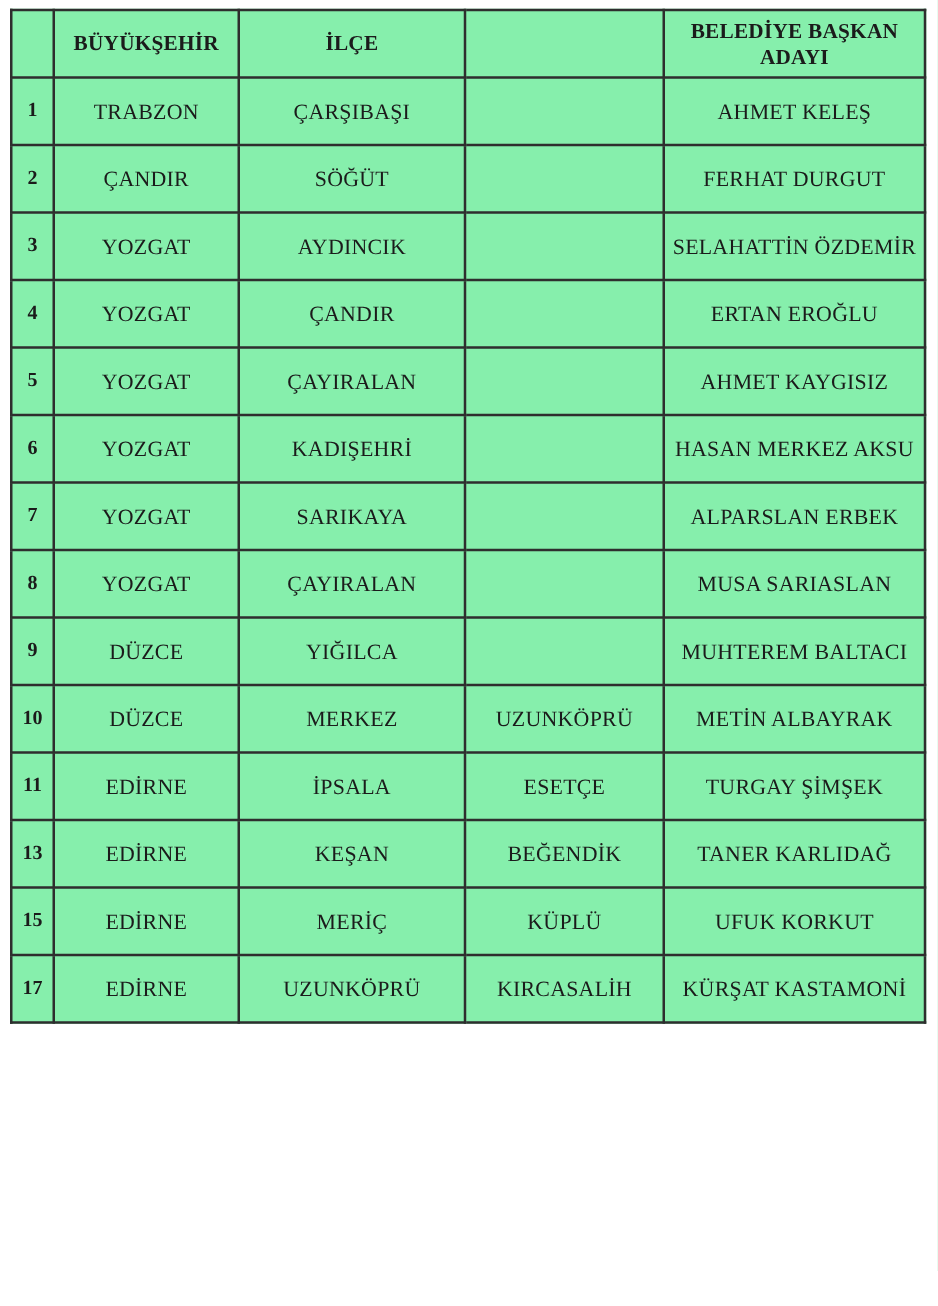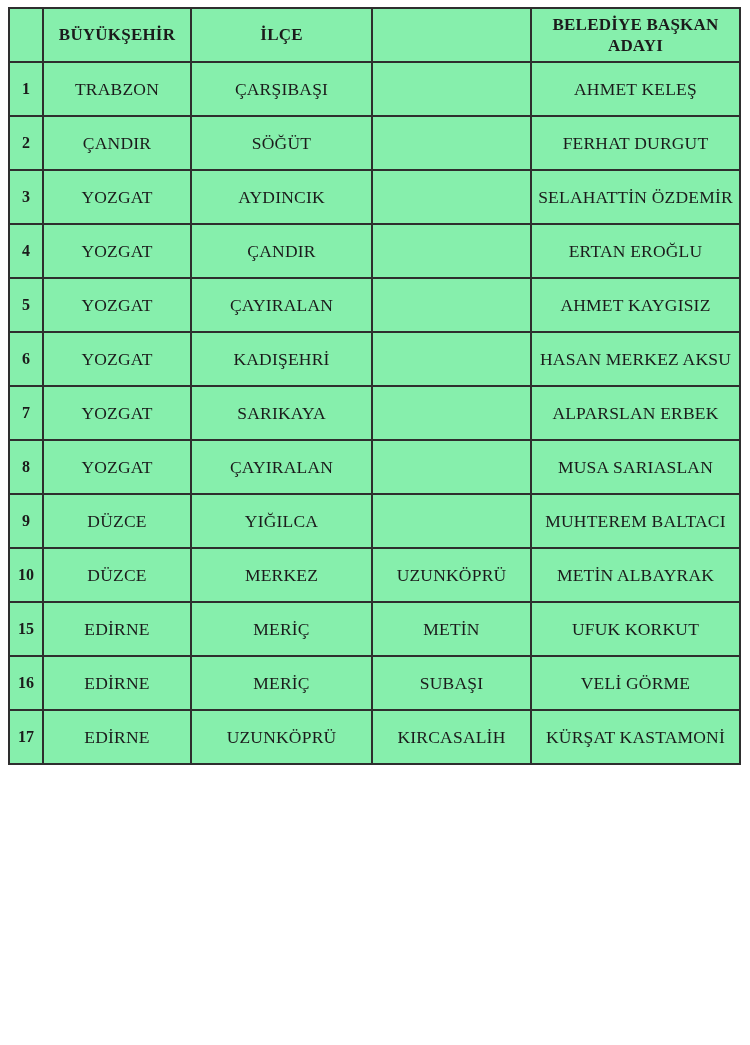--- a/index.html
+++ b/index.html
@@ -138,32 +138,39 @@
           <td class="val">MUHTEREM BALTACI</td>
         </tr>
         <tr>
           <td class="num">10</td>
           <td class="val">DÜZCE</td>
           <td class="val">MERKEZ</td>
           <td class="val">UZUNKÖPRÜ</td>
           <td class="val">METİN ALBAYRAK</td>
         </tr>
         <tr>
+          <td class="num">11</td>
+          <td class="val">EDİRNE</td>
+          <td class="val">İPSALA</td>
+          <td class="val">ESETÇE</td>
+          <td class="val">TURGAY ŞİMŞEK</td>
+        </tr>
+        <tr>
+          <td class="num">13</td>
+          <td class="val">EDİRNE</td>
+          <td class="val">KEŞAN</td>
+          <td class="val">BEĞENDİK</td>
+          <td class="val">TANER KARLIDAĞ</td>
+        </tr>
+        <tr>
           <td class="num">15</td>
           <td class="val">EDİRNE</td>
           <td class="val">MERİÇ</td>
-          <td class="val">METİN</td>
+          <td class="val">KÜPLÜ</td>
           <td class="val">UFUK KORKUT</td>
-        </tr>
-        <tr>
-          <td class="num">16</td>
-          <td class="val">EDİRNE</td>
-          <td class="val">MERİÇ</td>
-          <td class="val">SUBAŞI</td>
-          <td class="val">VELİ GÖRME</td>
         </tr>
         <tr>
           <td class="num">17</td>
           <td class="val">EDİRNE</td>
           <td class="val">UZUNKÖPRÜ</td>
           <td class="val">KIRCASALİH</td>
           <td class="val">KÜRŞAT KASTAMONİ</td>
         </tr>
       </tbody>
   </table>

